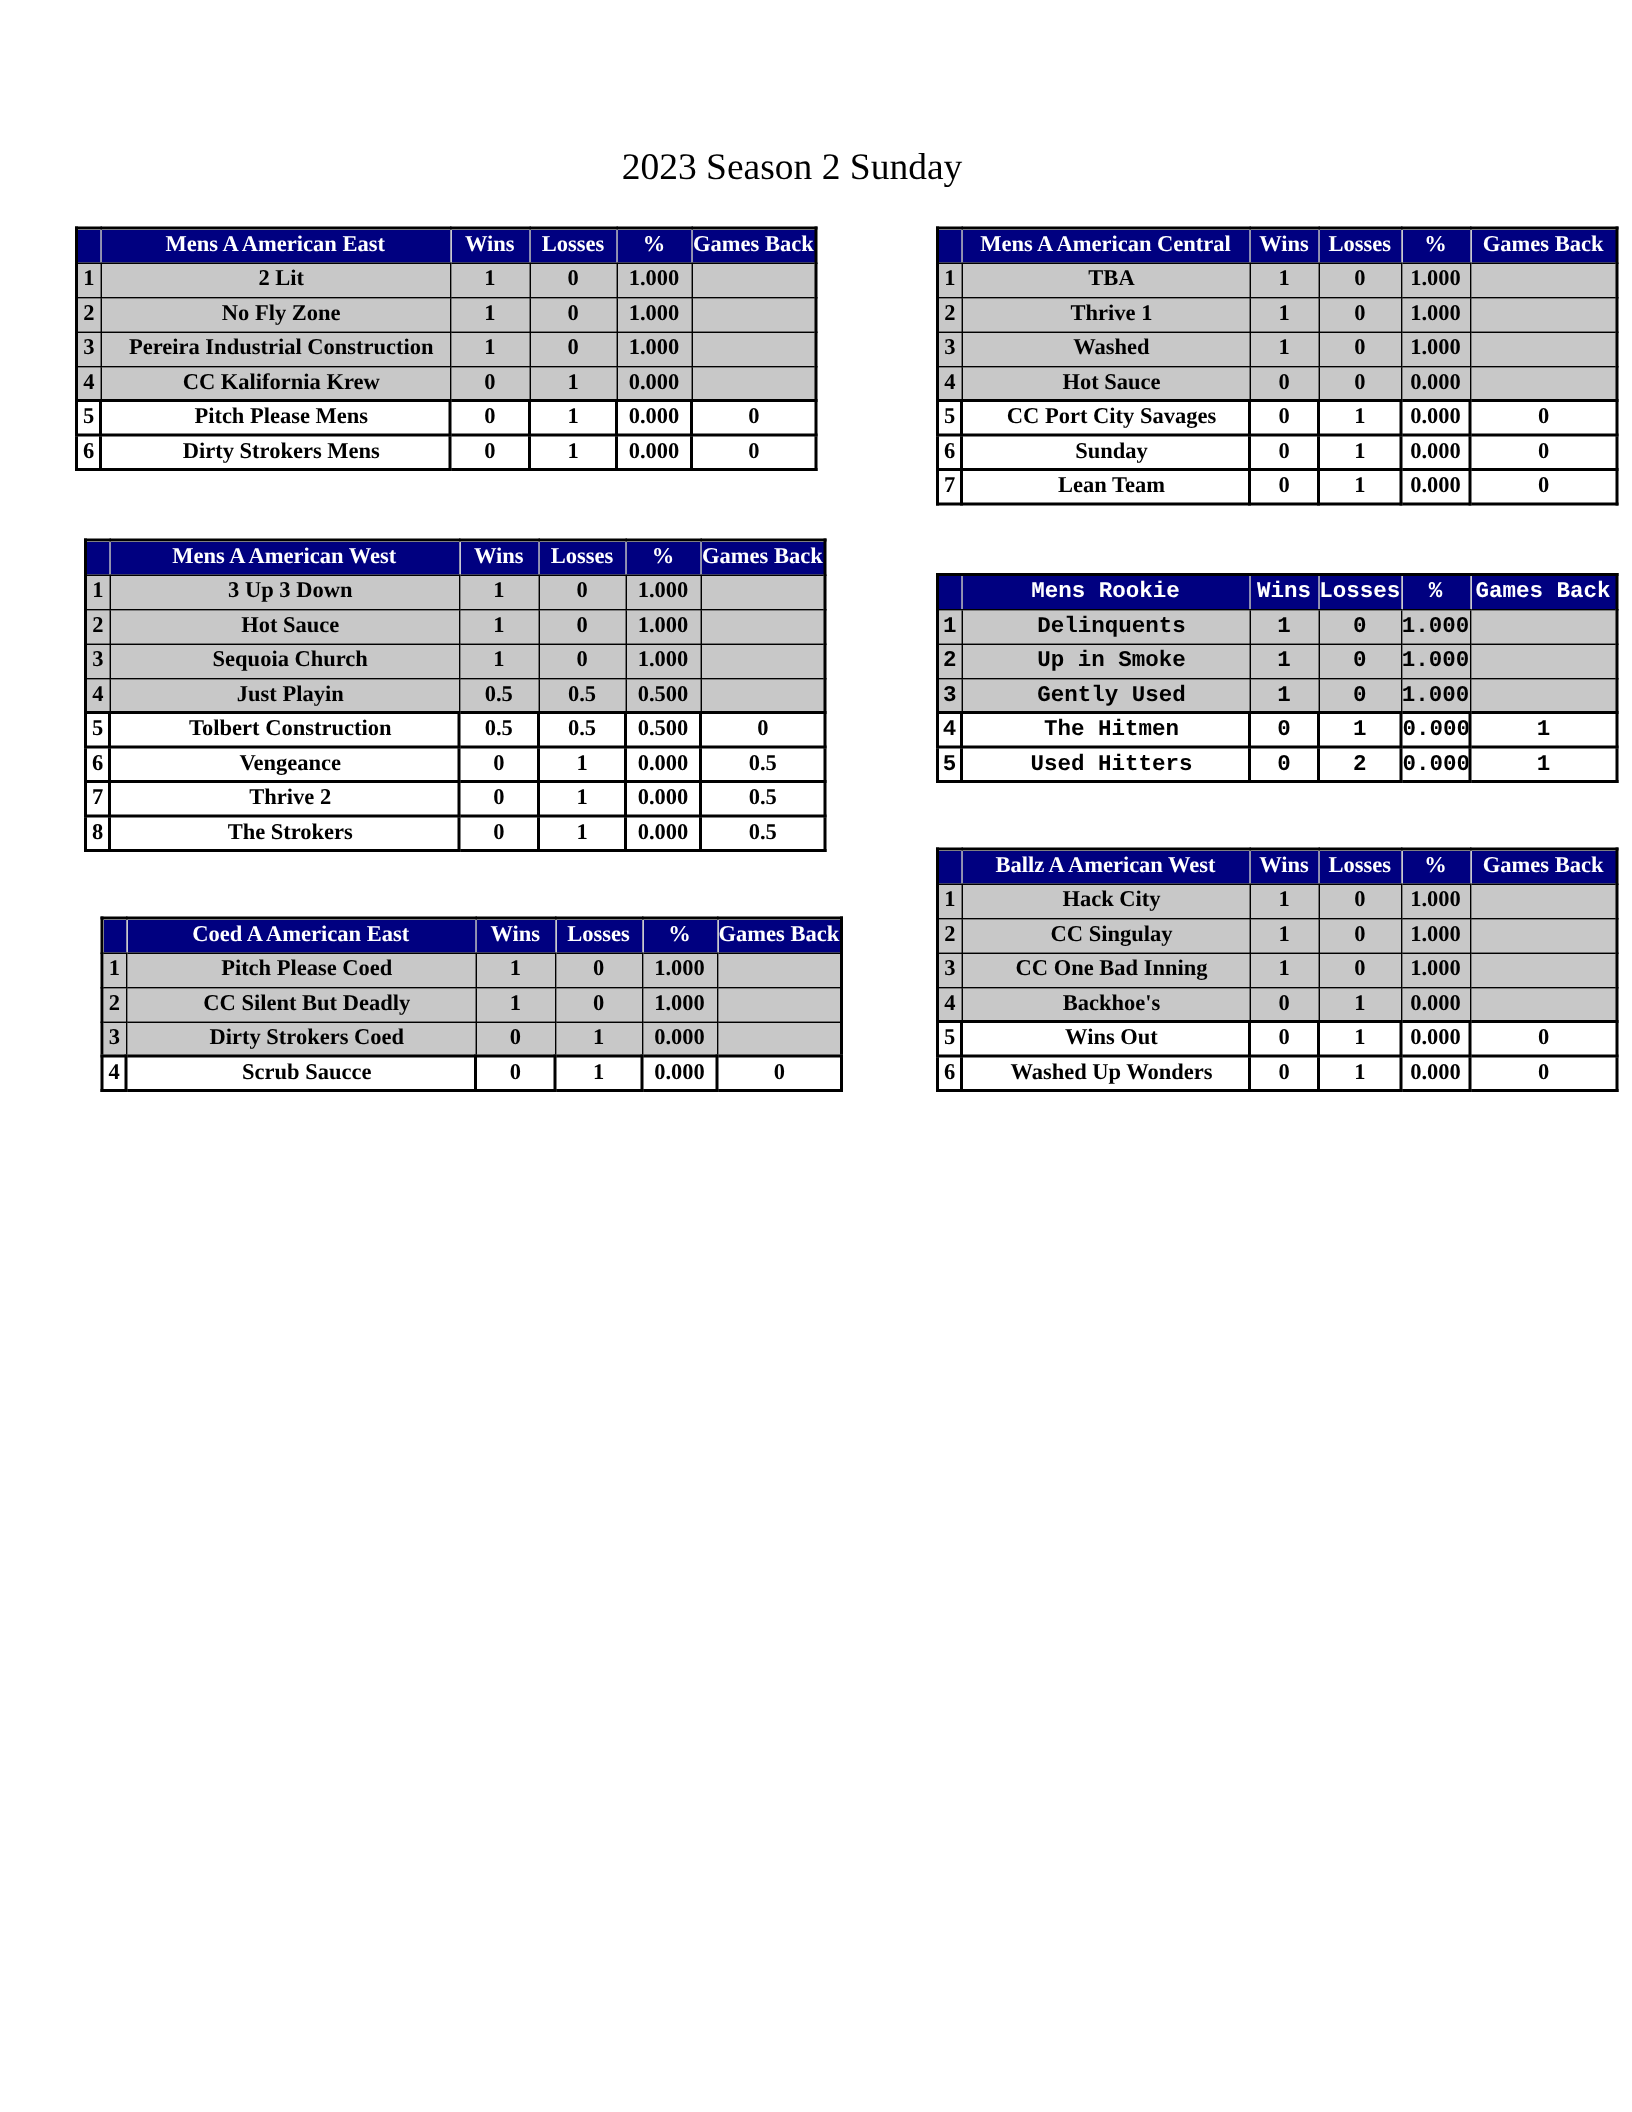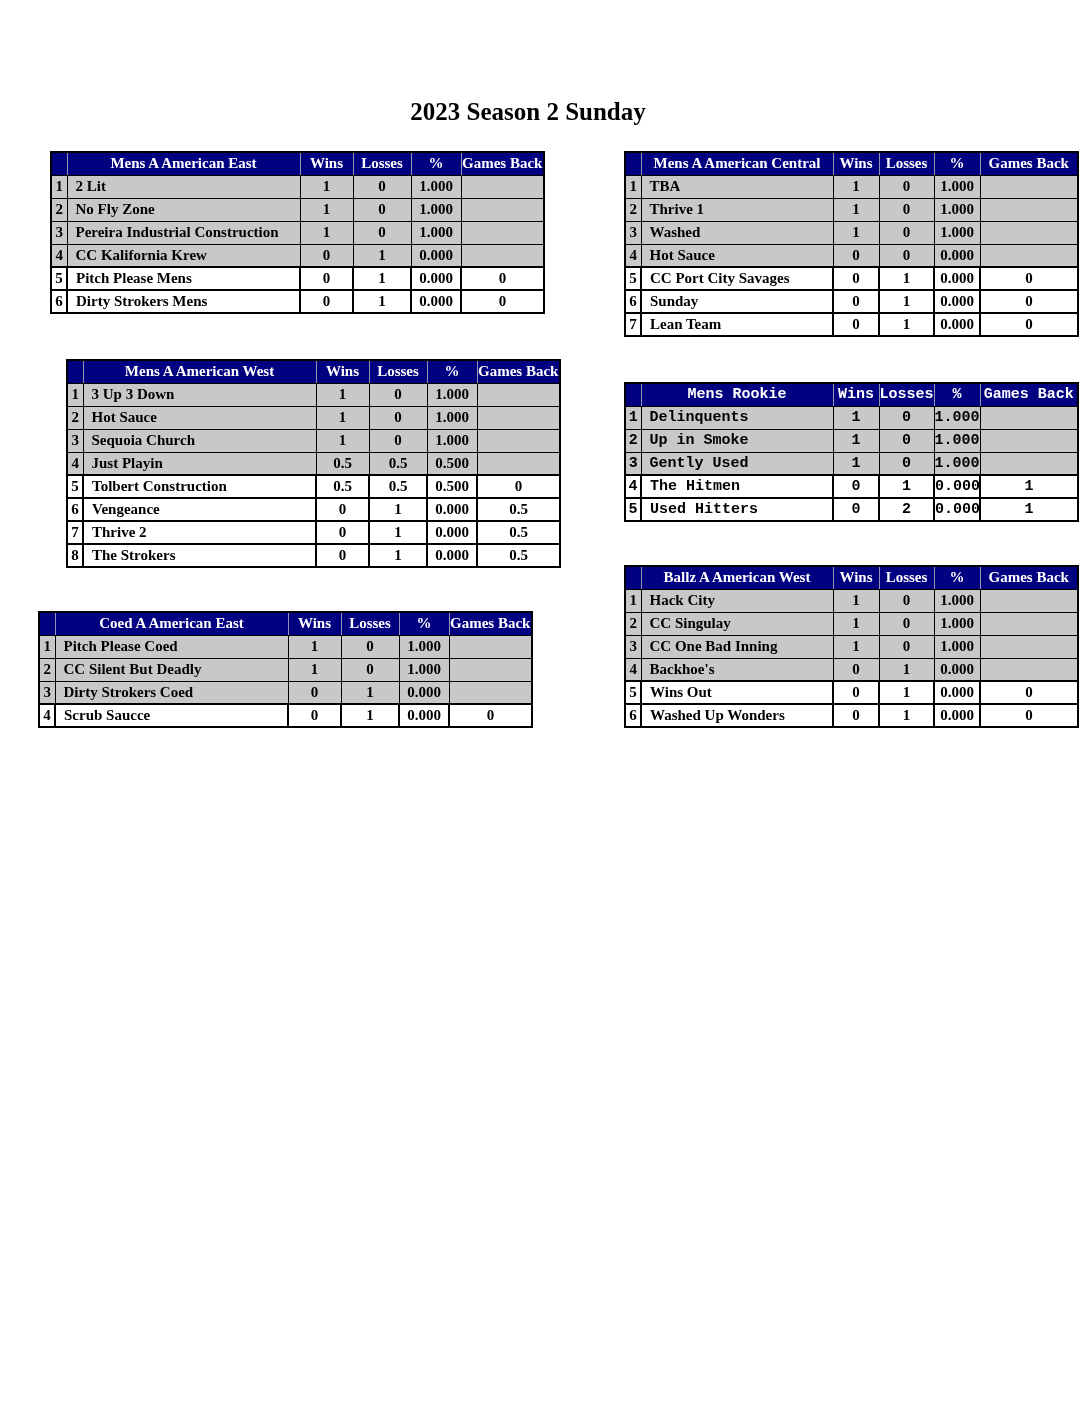--- a/index.html
+++ b/index.html
@@ -21,21 +21,21 @@
     font-family: "Liberation Serif", serif;
     font-weight: bold;
     color: #000000;
   }
   .title {
     position: absolute;
     top: 98px; left: 0;
     width: 1056px;
     text-align: center;
     font-size: 25px;
-    font-weight: bold;
+    font-weight: normal;
     margin: 0;
   }
   table.tbl {
     position: absolute;
     border-collapse: collapse;
     table-layout: fixed;
     border: 2px solid var(--border);
     font-size: 15px;
     font-weight: bold;
     margin-left: 26px;
@@ -52,23 +52,23 @@
 
   .right col.c-rank   { width: 16px; }
   .right col.c-team   { width: 192px; }
   .right col.c-wins   { width: 46px; }
   .right col.c-losses { width: 55px; }
   .right col.c-pct    { width: 46px; }
   .right col.c-gb     { width: 98px; }
 
   .pos-0 { left: 24px;  top: 151px; }
   .pos-1 { left: 598px; top: 151px; }
-  .pos-2 { left: 40px;  top: 359px; border-radius: 14px; }
+  .pos-2 { left: 30px;  top: 359px; border-radius: 14px; }
   .pos-3 { left: 598px; top: 382px; font-family: Liberation Mono, monospace; }
-  .pos-4 { left: 12px;  top: 611px; }
+  .pos-4 { left: 41px;  top: 611px; }
   .pos-5 { left: 598px; top: 565px; }
 
   .tbl tr { height: 23px; }
   .tbl th {
     background: var(--header-bg);
     color: var(--header-text);
     border-right: 1px solid var(--header-divider);
     border-bottom: 1px solid var(--border);
     padding: 0;
     font-size: 15px;
@@ -78,21 +78,21 @@
   }
   .tbl th:last-child { border-right: none; }
   .tbl td {
     background: var(--row-gray);
     border: 1px solid var(--border);
     padding: 0;
     text-align: center;
     overflow: hidden;
     white-space: nowrap;
   }
-  .tbl td.team { text-align: left; padding-left: 8px; }
+  .tbl td.team { text-align: center; padding-left: 8px; }
   .tbl tr.emph td {
     background: var(--row-white);
     border: 2px solid var(--border);
   }
 </style>
 </head>
 <body>
 
 <h1 class="title">2023 Season 2 Sunday</h1>
 

